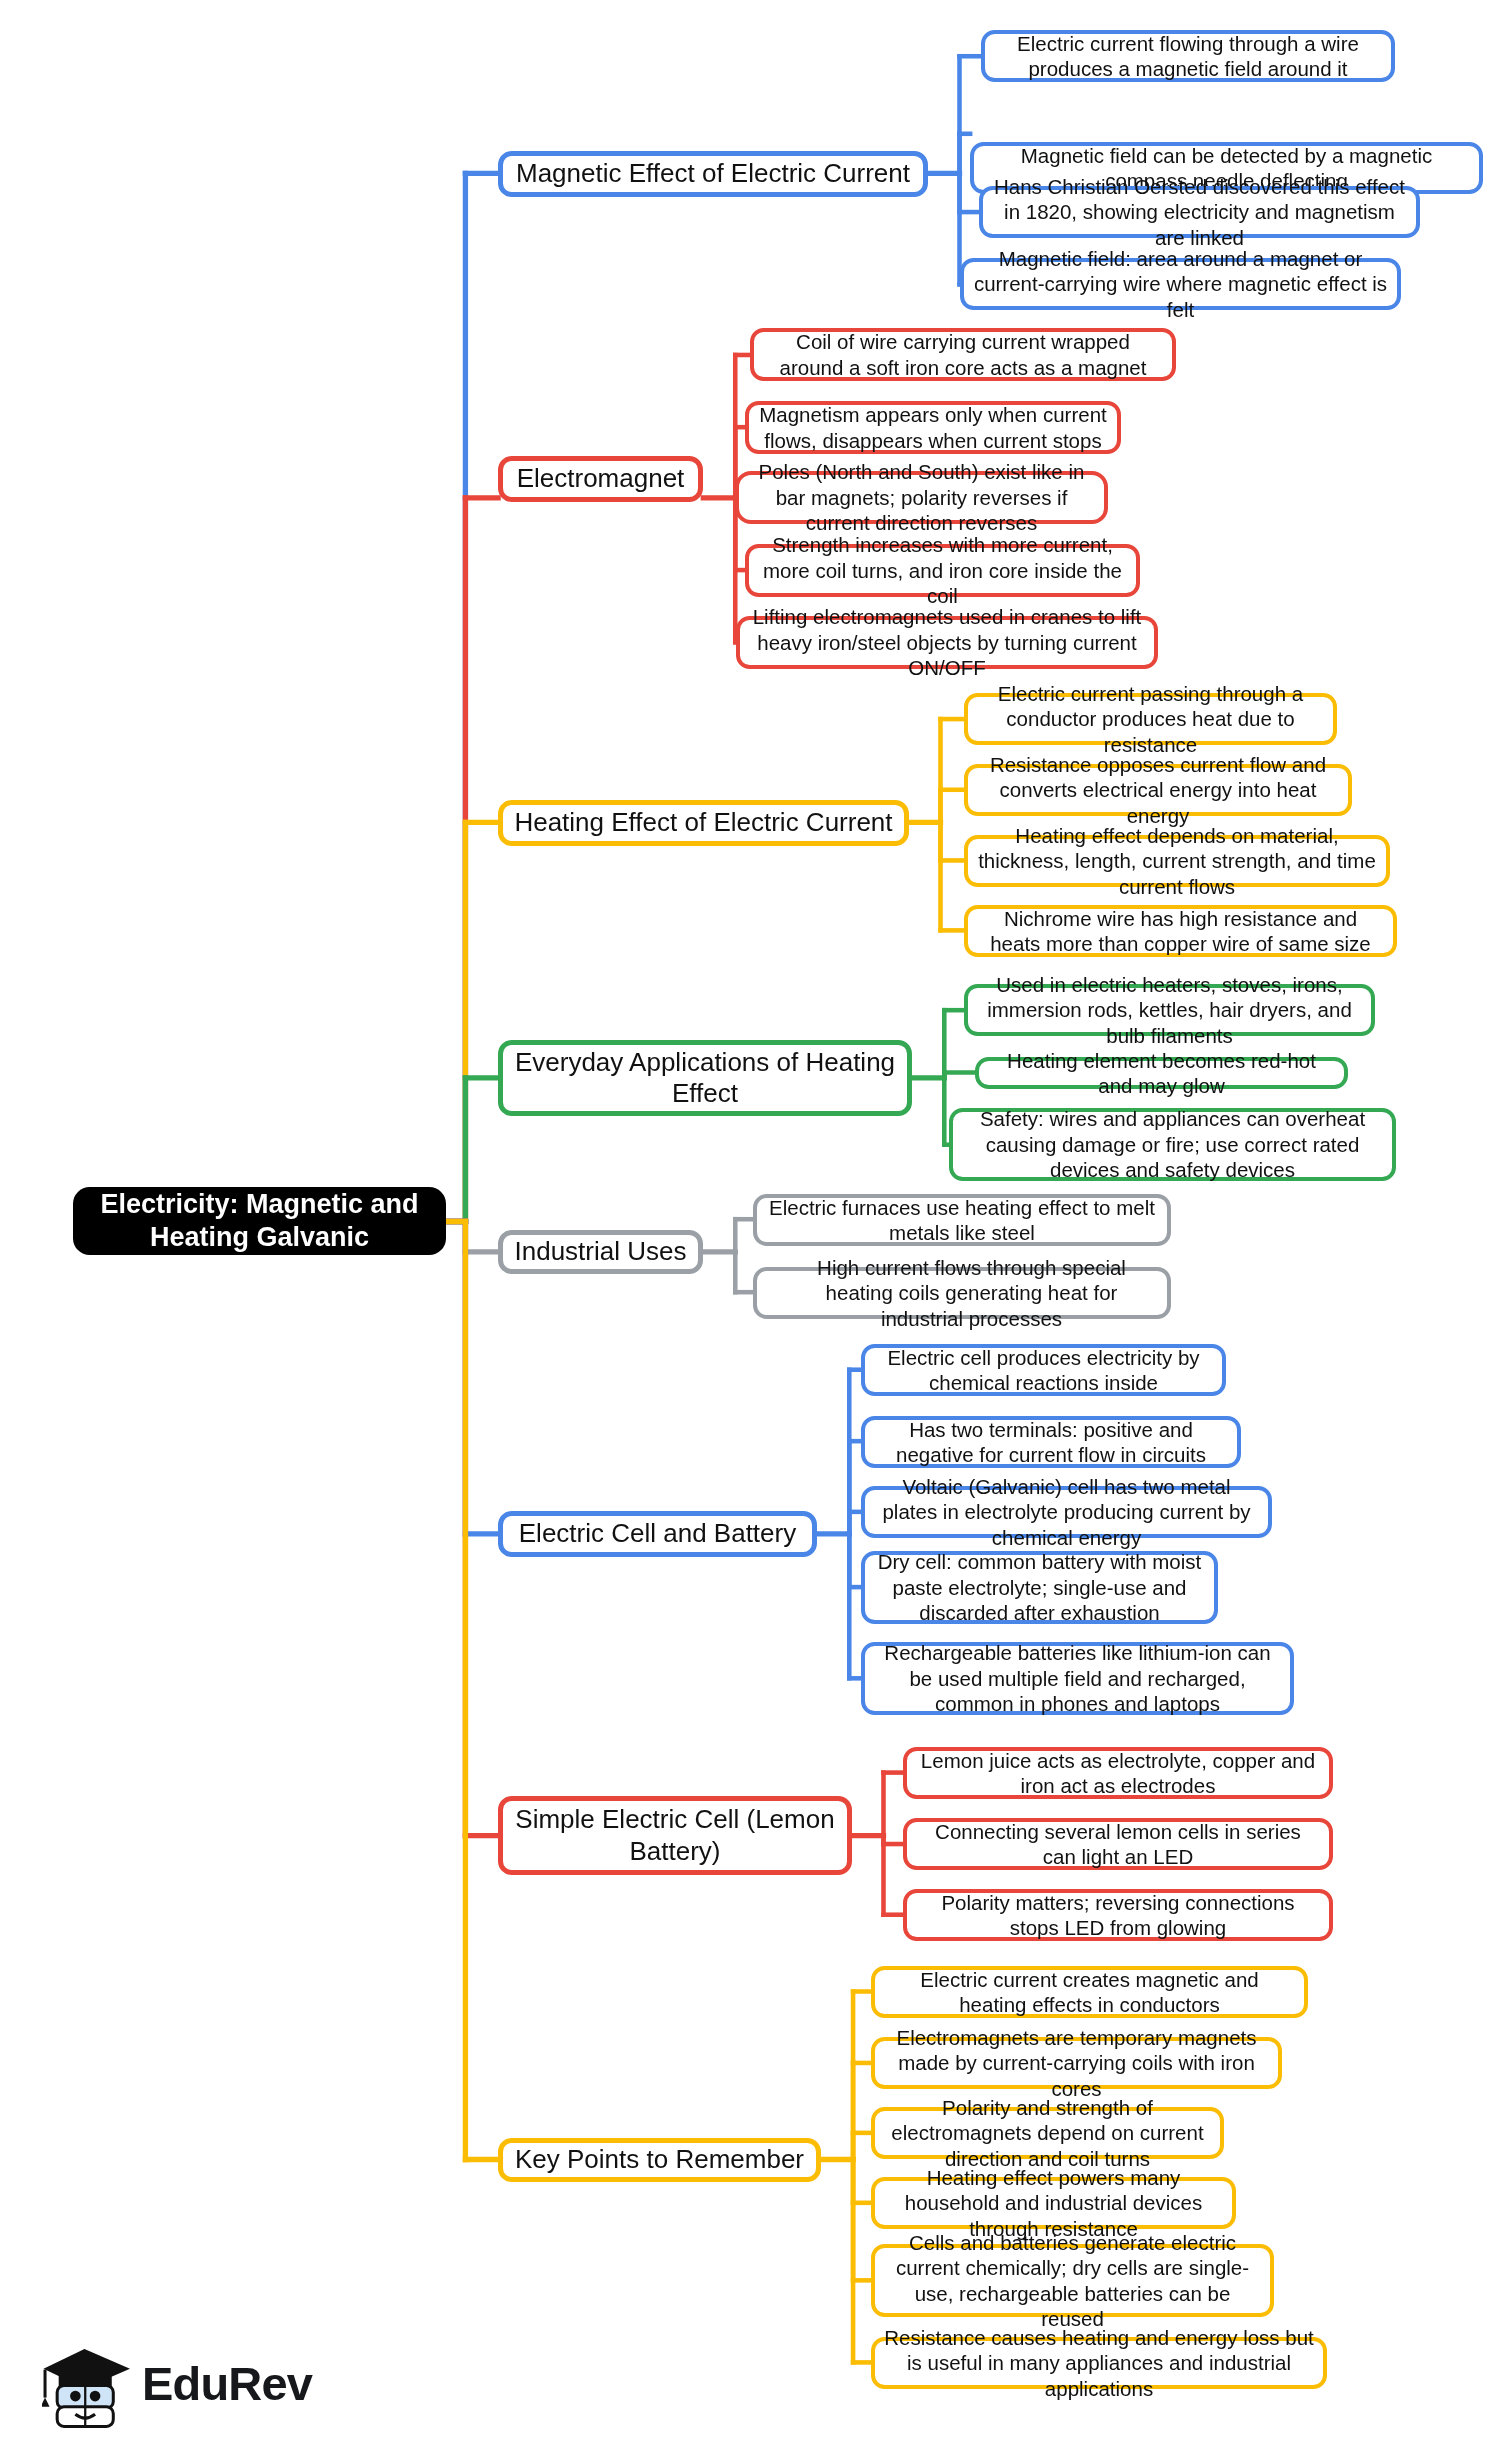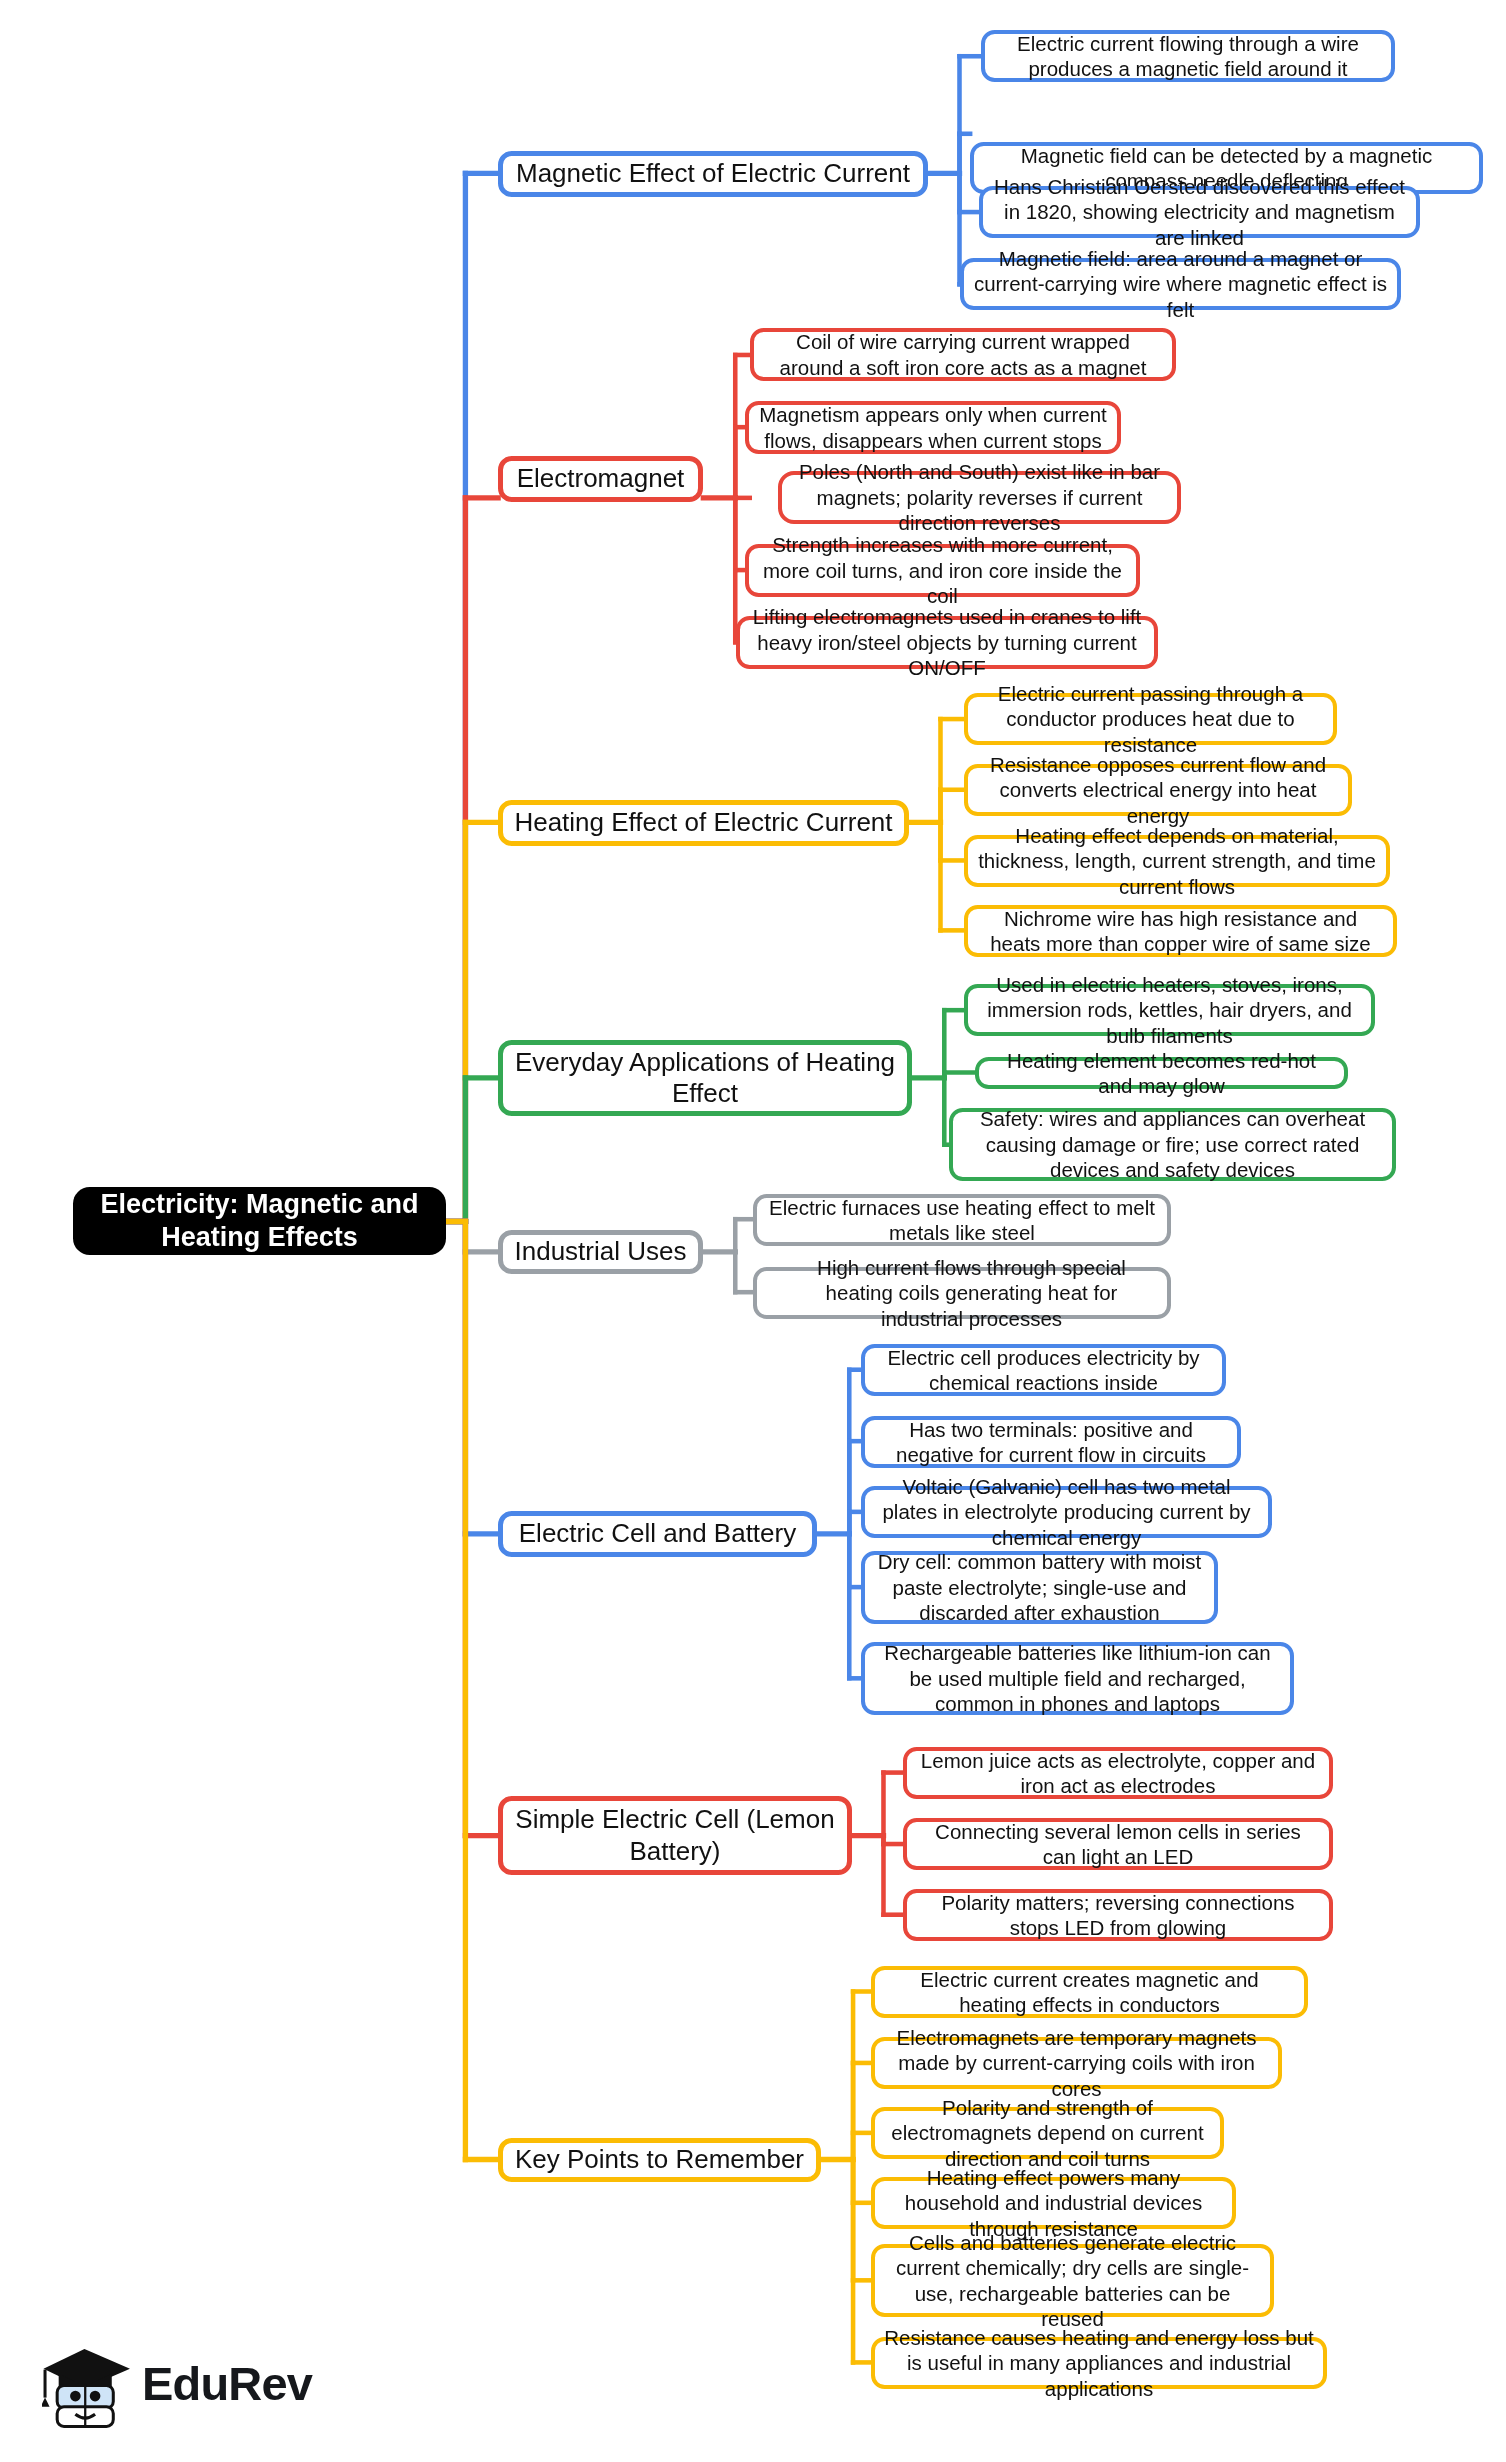--- a/index.html
+++ b/index.html
@@ -127,21 +127,21 @@
       <path d="M1122,2806 L1146,2806" stroke="#fbbc04" stroke-width="6" fill="none" stroke-linecap="square"></path>
       <path d="M1122,2841 L1122,2898" stroke="#fbbc04" stroke-width="6" fill="none" stroke-linecap="square"></path>
       <path d="M1122,2898 L1146,2898" stroke="#fbbc04" stroke-width="6" fill="none" stroke-linecap="square"></path>
       <path d="M1122,2841 L1122,3000" stroke="#fbbc04" stroke-width="6" fill="none" stroke-linecap="square"></path>
       <path d="M1122,3000 L1146,3000" stroke="#fbbc04" stroke-width="6" fill="none" stroke-linecap="square"></path>
       <path d="M1122,2841 L1122,3108" stroke="#fbbc04" stroke-width="6" fill="none" stroke-linecap="square"></path>
       <path d="M1122,3108 L1146,3108" stroke="#fbbc04" stroke-width="6" fill="none" stroke-linecap="square"></path>
     </svg>
 
   <div class="node root" style="left:73px;top:1187px;width:373px;height:68px;">
-    <span>Electricity: Magnetic and Heating Effects</span>
+    <span>Electricity: Magnetic and Heating Galvanic</span>
   </div>
 
   <div id="nodes">
       <div class="node branch c-blue" style="left: 498px; top: 151px; width: 430px; height: 46px;">
         <span>Magnetic Effect of Electric Current</span>
       </div>
       <div class="node leaf c-blue" style="left: 981px; top: 30px; width: 414px; height: 52px;">
         <span>Electric current flowing through a wire produces a magnetic field around it</span>
       </div>
       <div class="node leaf c-blue" style="left: 970px; top: 108px; width: 513px; height: 52px; margin-top: 34px;">
@@ -155,21 +155,21 @@
       </div>
       <div class="node branch c-red" style="left: 498px; top: 456px; width: 205px; height: 46px;">
         <span>Electromagnet</span>
       </div>
       <div class="node leaf c-red" style="left: 750px; top: 328px; width: 426px; height: 53px;">
         <span>Coil of wire carrying current wrapped around a soft iron core acts as a magnet</span>
       </div>
       <div class="node leaf c-red" style="left: 745px; top: 401px; width: 376px; height: 53px;">
         <span>Magnetism appears only when current flows, disappears when current stops</span>
       </div>
-      <div class="node leaf c-red" style="left: 778px; top: 471px; width: 403px; height: 53px; border-radius: 16px;">
+      <div class="node leaf c-red" style="left: 735px; top: 471px; width: 373px; height: 53px; border-radius: 16px;">
         <span>Poles (North and South) exist like in bar magnets; polarity reverses if current direction reverses</span>
       </div>
       <div class="node leaf c-red" style="left: 745px; top: 544px; width: 395px; height: 53px;">
         <span>Strength increases with more current, more coil turns, and iron core inside the coil</span>
       </div>
       <div class="node leaf c-red" style="left: 736px; top: 616px; width: 422px; height: 53px;">
         <span>Lifting electromagnets used in cranes to lift heavy iron/steel objects by turning current ON/OFF</span>
       </div>
       <div class="node branch c-amber" style="left: 498px; top: 800px; width: 411px; height: 46px;">
         <span>Heating Effect of Electric Current</span>

